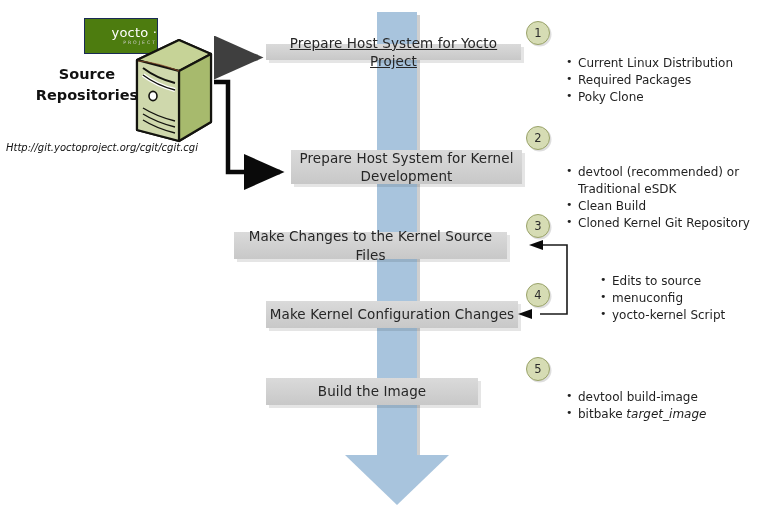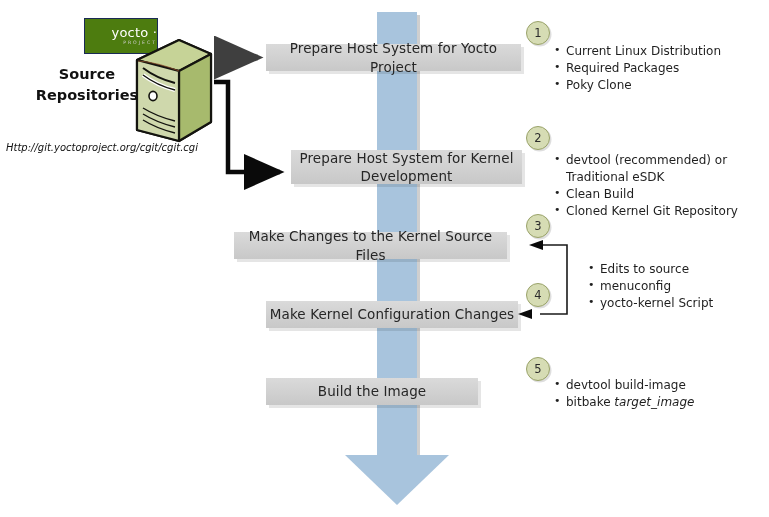--- a/index.html
+++ b/index.html
@@ -35,21 +35,21 @@
     position:absolute;
     background:linear-gradient(to bottom,#dadada 0%,#d2d2d2 45%,#c8c8c8 100%);
     color:#262626;
     font-size:13.5px;
     display:flex;align-items:center;justify-content:center;
     text-align:center;
     box-shadow:3px 3px 0 0 rgba(0,0,0,0.10);
     line-height:1.35;
     letter-spacing:.1px;
   }
-  #box1{left:266px;top:44px;width:255px;height:27px;}
+  #box1{left:266px;top:44px;width:255px;height:16px;text-decoration:underline;}
   #box2{left:291px;top:150px;width:231px;height:34px;}
   #box3{left:234px;top:232px;width:273px;height:27px;}
   #box4{left:266px;top:301px;width:252px;height:27px;}
   #box5{left:266px;top:378px;width:212px;height:27px;}
 
   
   .numcircle{
     position:absolute;width:22px;height:22px;border-radius:50%;
     background:#d6dcb4;border:1.6px solid #9aa36a;
     color:#2b2b2b;font-size:11.5px;
@@ -57,21 +57,21 @@
     box-shadow:1.5px 1.5px 0 0 rgba(0,0,0,0.13);
   }
   #n1{left:526px;top:21px;}
   #n2{left:526px;top:126px;}
   #n3{left:526px;top:214px;}
   #n4{left:526px;top:283px;}
   #n5{left:526px;top:357px;}
 
   
   .annot{position:absolute;font-size:12px;color:#1f1f1f;line-height:1.42;}
-  .annot ul{margin:4px;padding:0;list-style:none;}
+  .annot ul{margin:16px;padding:0;list-style:none;}
   .annot li{position:relative;padding-left:13px;white-space:pre-line;}
   .annot li:before{
     content:"\2022";position:absolute;left:1px;top:-1px;font-size:11px;color:#1f1f1f;
   }
   #a1{left:549px;top:39px;}
   #a2{left:549px;top:148px;}
   #a3{left:583px;top:257px;}
   #a5{left:549px;top:373px;}
   .ital{font-style:italic;}
 

